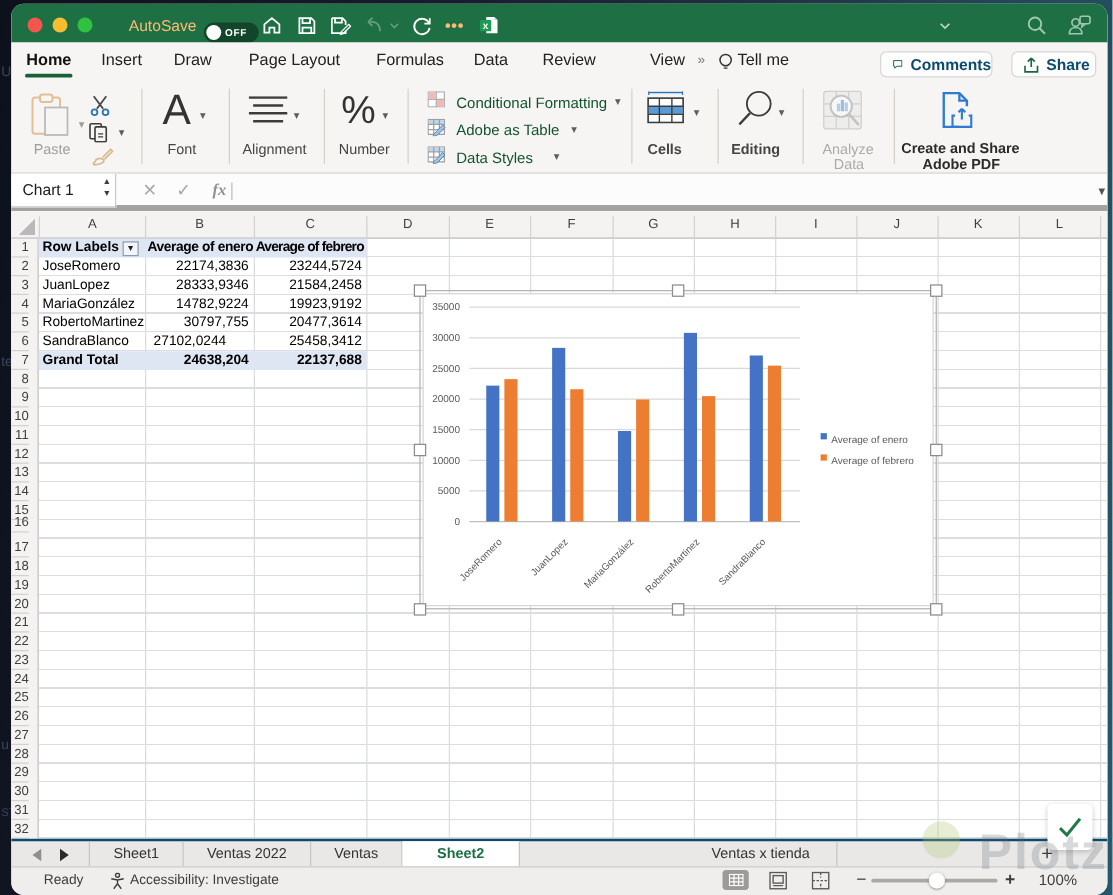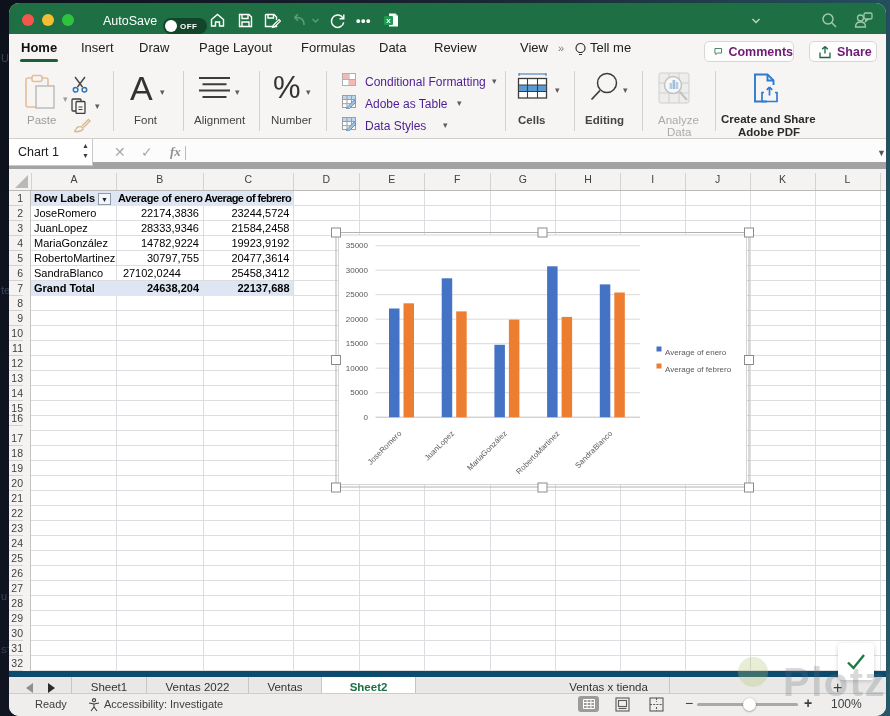--- a/index.html
+++ b/index.html
@@ -10,57 +10,57 @@
   
   .dstrip { position:absolute; left:0; top:0; width:10px; height:716px; color:#5b6c8a; font-size:11px; }
   .dstrip span { position:absolute; left:1px; opacity:.55; }
   
   #win { position:absolute; left:9px; top:3px; width:877px; height:713px;
          border-radius:10px; overflow:hidden; background:#f6f5f3; }
   
   #titlebar { position:absolute; left:0; top:0; width:877px; height:31px; background:#1e7044; }
   .tl { position:absolute; top:10.5px; width:12px; height:12px; border-radius:50%; }
   #titlebar .ic { position:absolute; top:9px; }
-  .ttext { position:absolute; top:10px; color:#ffffff; font-size:13px; font-weight:bold; white-space:nowrap; }
+  .ttext { position:absolute; top:10px; color:#fdba74; font-size:13px; font-weight:bold; white-space:nowrap; }
   
   #asPill { position:absolute; left:154px; top:15px; width:44px; height:16px; border-radius:8px; background:rgba(0,0,0,.38); }
   #asKnob { position:absolute; left:156px; top:17px; width:12px; height:12px; border-radius:50%; background:#fff; }
   #asOff  { position:absolute; left:171px; top:19px; color:#fff; font-size:8px; font-weight:bold; letter-spacing:.5px; }
   
   #tabrow { position:absolute; left:0; top:31px; width:877px; height:29px; background:#f6f5f3; }
   .rtab { position:absolute; top:6px; font-size:13px; color:#212121; font-weight:500; white-space:nowrap; }
   #homeUL { position:absolute; left:11px; top:25px; width:38px; height:3px; background:#19603a; border-radius:2px; }
   .btn { position:absolute; top:7px; height:21px; border:1px solid #d9d7d5; border-radius:5px; background:#fdfdfd;
-         color:#701a75; font-size:12.5px; font-weight:bold; display:flex; align-items:center; }
+         color:#0c4a6e; font-size:12.5px; font-weight:bold; display:flex; align-items:center; }
   
   #ribbon { position:absolute; left:0; top:60px; width:877px; height:76px; background:#f6f5f3; border-bottom:1px solid #d2cfcb; }
   .rsep { position:absolute; top:8px; width:1px; height:60px; background:#d4d1cd; }
   .rlabel { position:absolute; top:51px; font-size:11.5px; color:#444; text-align:center; white-space:nowrap; }
   .gray { color:#9d9d9d; }
   .chev { position:absolute; font-size:9px; color:#5d5d5d; }
-  .srow { position:absolute; font-size:12px; color:#4c1d95; white-space:nowrap; }
-  
-  #fbar { position:absolute; left:0; top:136px; width:877px; height:30px; background:#fcfcfc; border-bottom:7px solid #a3a3a3; }
+  .srow { position:absolute; font-size:12px; color:#14532d; white-space:nowrap; }
+  
+  #fbar { position:absolute; left:0; top:136px; width:877px; height:30px; background:#fcfcfc; border-bottom:5px solid #a3a3a3; }
   #namebox { position:absolute; left:0; top:0; width:84px; height:27px; background:#fff; border-right:1px solid #c9c9c9; border-bottom:1px solid #c9c9c9; }
   #namebox .nm { position:absolute; left:9px; top:6px; font-size:12.5px; color:#1c1c1c; }
   .spin { position:absolute; left:73px; font-size:7px; color:#3c3c3c; }
   
   #sheet { position:absolute; left:0; top:166px; width:877px; height:501.5px; background:#fff; }
   #colhdr { position:absolute; left:0; top:0; width:877px; height:21.5px; background:#f4f3f2; border-bottom:1px solid #b9b9b9; }
   .ch { position:absolute; top:4px; font-size:10.5px; color:#3f3f3f; text-align:center; border-left:1px solid #d2d2d2; height:17px; }
   #rowhdr { position:absolute; left:0; top:21.5px; width:22px; height:480px; background:#f4f3f2; border-right:1px solid #c2c2c2; }
   .rn { position:absolute; left:0; width:14px; height:15px; font-size:10.5px; color:#3f3f3f; text-align:right; line-height:15px; border-bottom:1px solid #d2d2d2; }
   #grid { position:absolute; left:22px; top:21.5px; width:855px; height:480px;
           background:repeating-linear-gradient(to bottom, transparent 0 14px, #dbdde0 14px 15px); }
   .vln { position:absolute; top:0; width:1px; height:480px; background:#dbdde0; }
   .cell { position:absolute; height:15px; font-size:11px; color:#000; line-height:15px; white-space:nowrap; }
   .num { text-align:right; }
   .hdrfill { position:absolute; background:#dde6f2; height:15px; }
   
-  #stabs { position:absolute; left:0; top:667.5px; width:877px; height:22px; background:#e9e8e7; border-top:6px solid #0c4a6e; }
+  #stabs { position:absolute; left:0; top:667.5px; width:877px; height:22px; background:#e9e8e7; border-top:2px solid #0c4a6e; }
   .stab { position:absolute; top:0; height:21px; line-height:20px; font-size:11.5px; color:#333; text-align:center; border-right:1px solid #c6c6c6; }
   
   #sbar { position:absolute; left:0; top:689.5px; width:877px; height:23.5px; background:#efeeed; border-top:1px solid #cccccc; }
   .stxt { position:absolute; top:4px; font-size:11px; color:#3d3d3d; }
   
   #wm { position:absolute; left:783px; top:660px; font-size:40px; font-weight:bold; color:rgba(100,108,114,.26); letter-spacing:1.5px; z-index:60; }
   #wmblob { position:absolute; left:738px; top:657px; width:30px; height:30px; border-radius:50%; background:rgba(175,200,115,.3); z-index:59; }
 </style>
 </head>
 <body>

